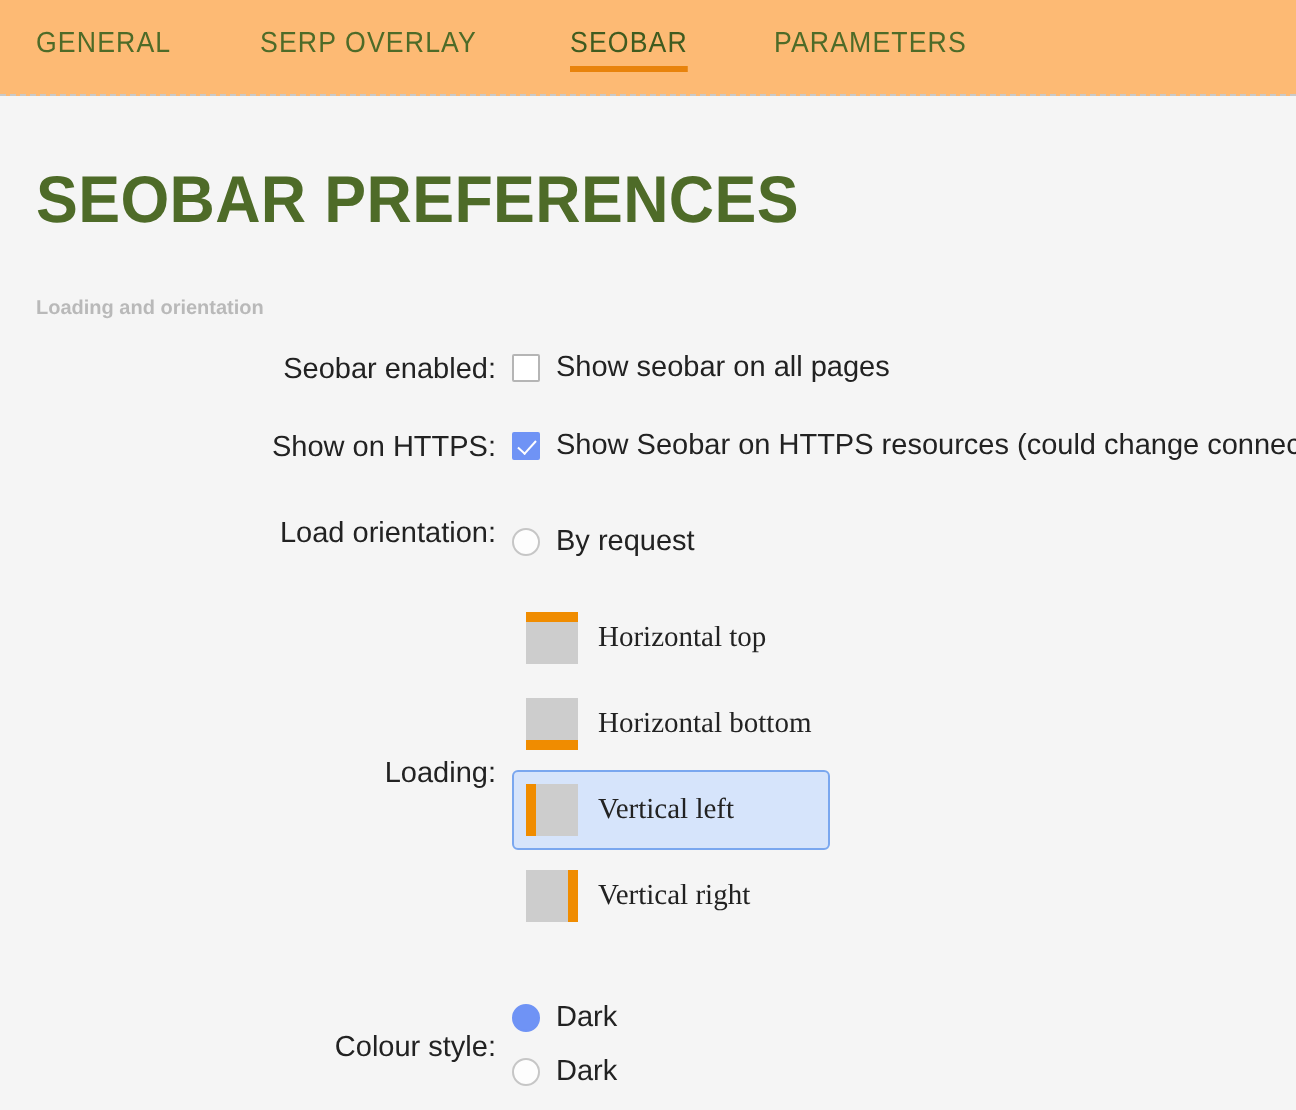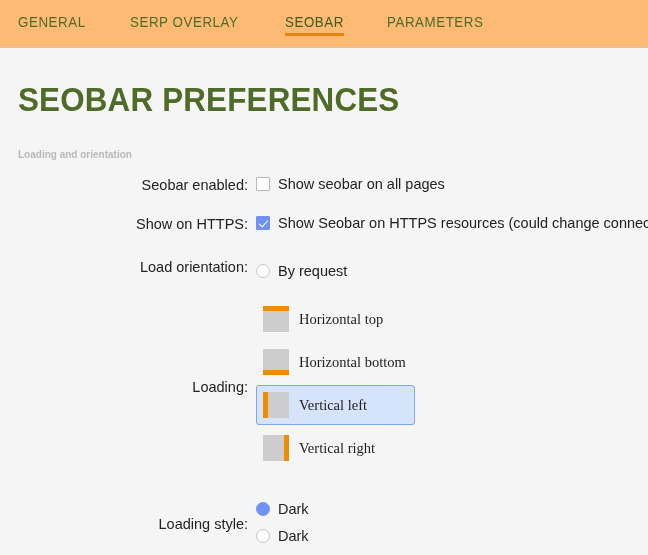--- a/index.html
+++ b/index.html
@@ -311,21 +311,21 @@
             <span class="pos-label">Vertical right</span>
           </div>
 
         </div>
       </div>
     </div>
 
     <div class="row-gap-lg"></div>
 
     <div class="row">
-      <div class="row-label">Loading style:</div>
+      <div class="row-label">Colour style:</div>
       <div class="row-control">
         <label class="opt">
           <span class="rb selected"></span>
           <span class="opt-text">Dark</span>
         </label>
         <div class="opt-spacer"></div>
         <label class="opt">
           <span class="rb"></span>
           <span class="opt-text">Dark</span>
         </label>

